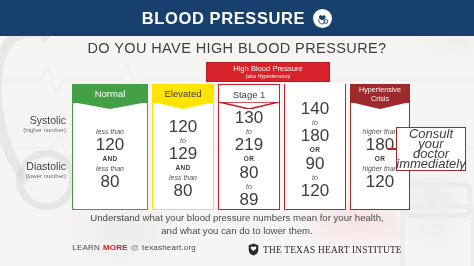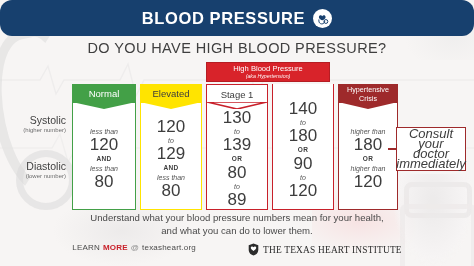--- a/index.html
+++ b/index.html
@@ -55,21 +55,20 @@
     position:absolute;right:0px;top:0px;width:70px;height:60px;
     background:radial-gradient(ellipse at 70% 60%, #ecebeb 0%, rgba(236,235,235,0) 70%);
     opacity:.7;
   }
 
   
   .topbar{
     position:absolute;left:0;top:0;width:474px;height:36px;
     background:#17406e;display:flex;align-items:center;justify-content:center;gap:8px;
     z-index:5;
-    border-radius:12px;
   }
   .topbar .t1{
     color:#ffffff;font-weight:bold;font-size:16.5px;letter-spacing:.6px;
   }
   .topbar .t2{
     color:#ffffff;font-weight:normal;font-size:16.5px;letter-spacing:.4px;
   }
   .badge{
     width:19px;height:19px;border-radius:50%;background:#ffffff;
     display:flex;align-items:center;justify-content:center;flex:none;
@@ -124,21 +123,21 @@
   .col-body{
     flex:1;background:#ffffff;box-sizing:border-box;
     display:flex;flex-direction:column;align-items:center;justify-content:center;
     padding-top:6px;
   }
   .val-big{font-size:17px;color:#3d3d3d;line-height:18px;font-weight:normal;}
   .val-small{font-size:7px;color:#555;font-style:italic;line-height:9px;}
   .val-conn{font-size:6.5px;color:#3d3d3d;font-weight:bold;line-height:10px;letter-spacing:.3px;}
 
   
-  .c-normal{width:64px;}
+  .c-normal{width:76px;}
   .c-normal .col-head{background:#43a047;color:#ffffff;font-size:9.5px;}
   .c-normal .col-body{border:1.5px solid #43a047;border-top:none;}
 
   .c-elevated{width:62px;}
   .c-elevated .col-head{background:#ffe400;color:#3d3d3d;font-size:9.5px;}
   .c-elevated .col-body{border:1.5px solid #ffe400;border-top:none;}
 
   .c-stage{width:62px;}
   .c-stage .col-head{background:#ffffff;color:#3d3d3d;font-size:9.5px;
     border:1.5px solid #c8202a;border-bottom:none;}
@@ -266,21 +265,21 @@
     <div class="col c-stage">
       <div class="col-head">
         <span class="hl1">Stage 1</span>
         <svg class="notch" viewBox="0 0 62 7" preserveAspectRatio="none">
           <polygon points="0,0 62,0 31,7" fill="#ffffff" stroke="#c8202a" stroke-width="1.6"></polygon>
         </svg>
       </div>
       <div class="col-body">
         <span class="val-big">130</span>
         <span class="val-small">to</span>
-        <span class="val-big">139</span>
+        <span class="val-big">219</span>
         <span class="val-conn">OR</span>
         <span class="val-big">80</span>
         <span class="val-small">to</span>
         <span class="val-big">89</span>
       </div>
     </div>
 
     <div class="col c-stage">
       <div class="col-body">
         <span class="val-big">140</span>

